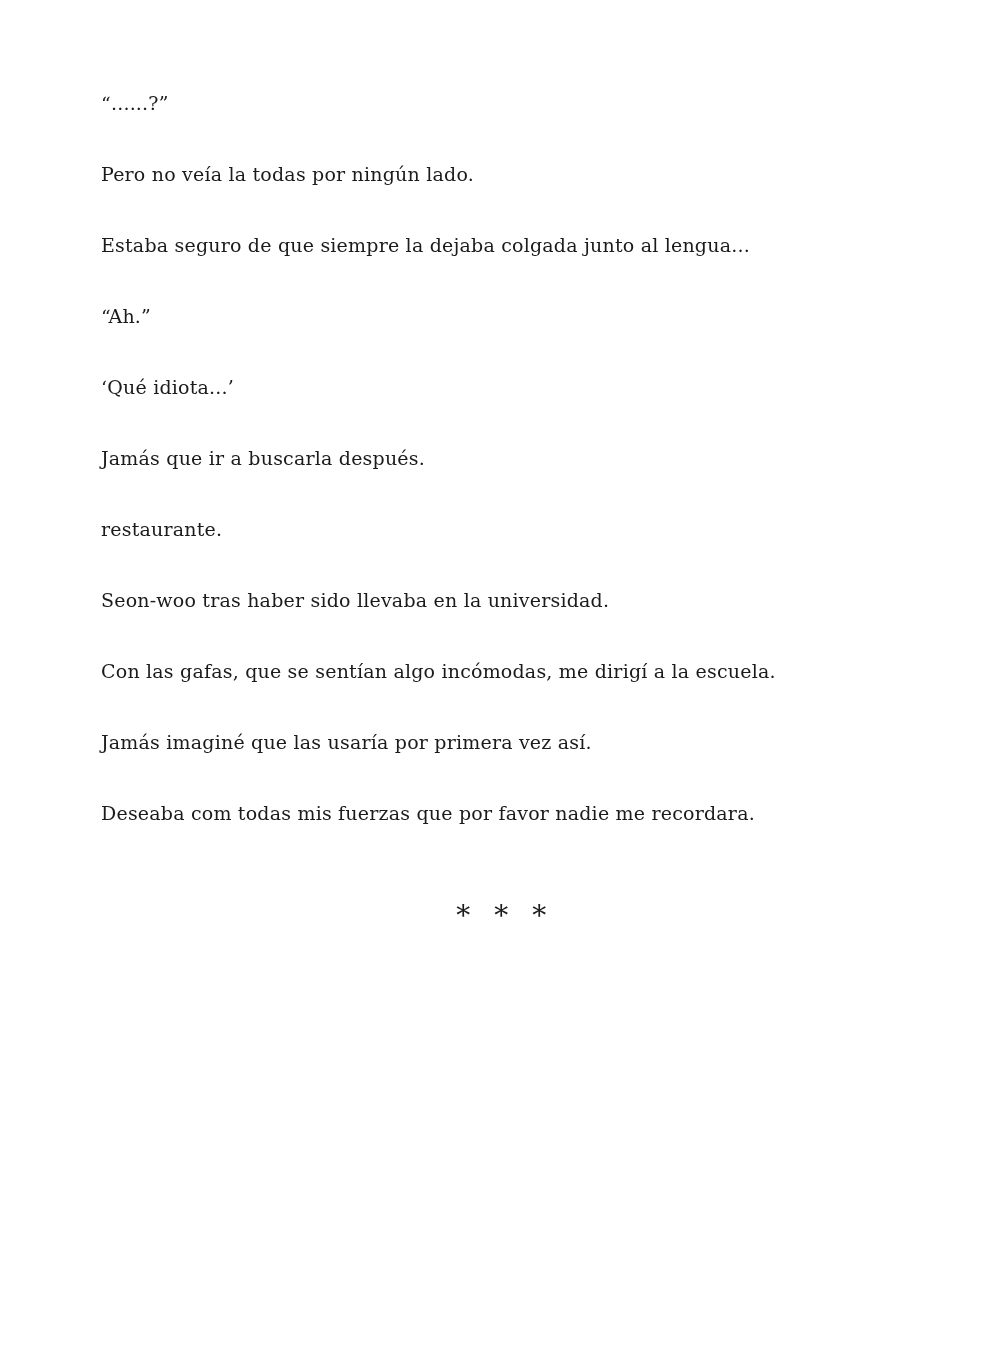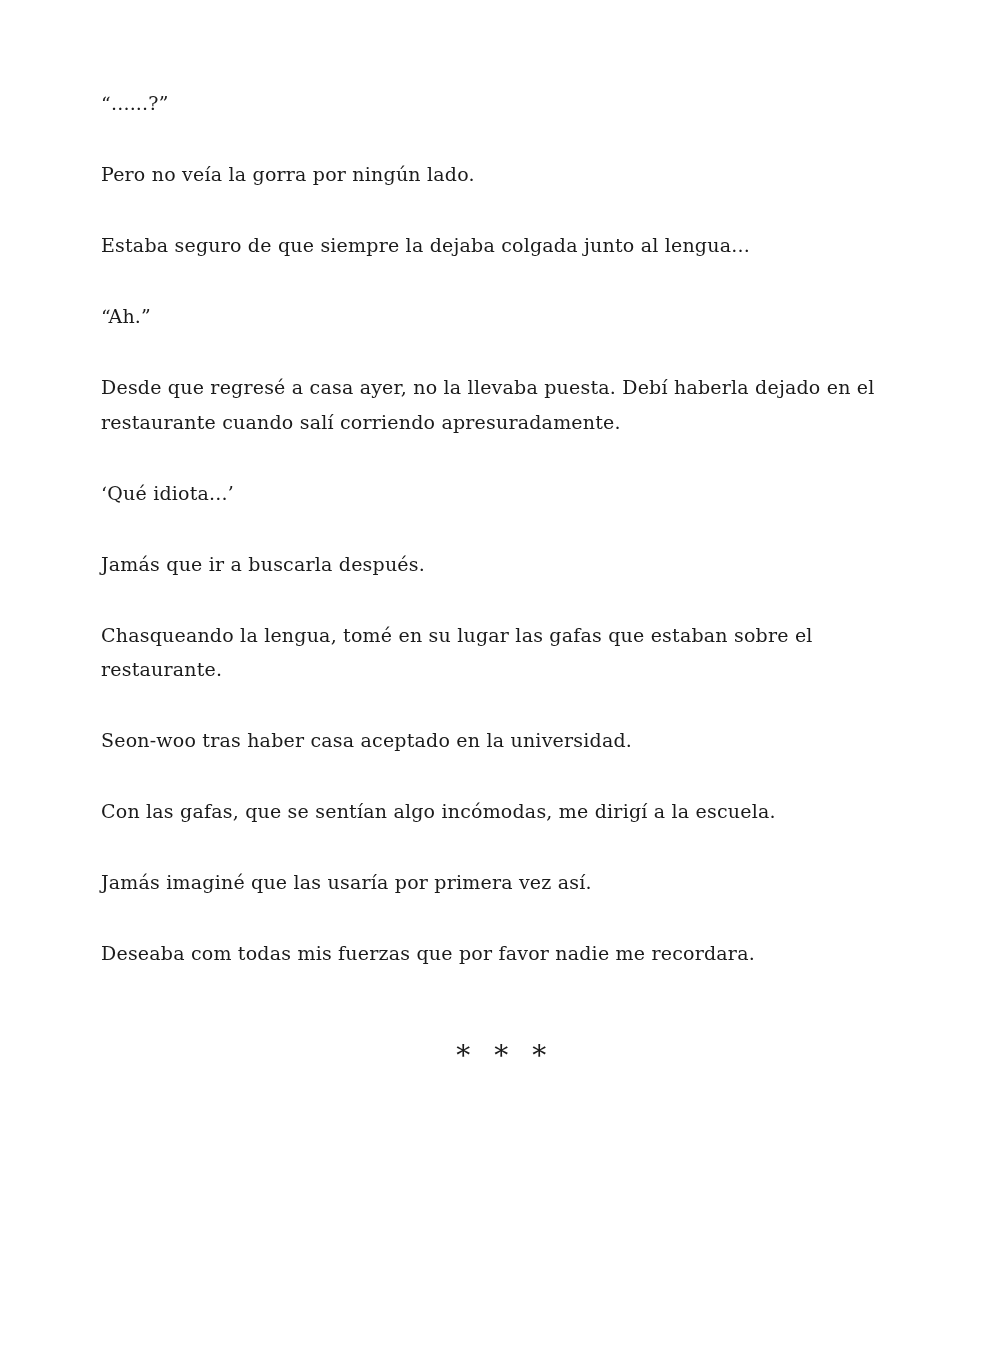--- a/index.html
+++ b/index.html
@@ -40,52 +40,47 @@
 </head>
 <body>
 
 <div class="page">
 
   <p class="para">
     <span class="line">“......?”</span>
   </p>
 
   <p class="para">
-    <span class="line">Pero no veía la gorra por ningún lado.</span>
+    <span class="line">Pero no veía la todas por ningún lado.</span>
   </p>
 
   <p class="para">
     <span class="line">Estaba seguro de que siempre la dejaba colgada junto al lengua...</span>
   </p>
 
   <p class="para">
     <span class="line">“Ah.”</span>
   </p>
 
 
-  <p class="para">
-    <span class="line">Desde que regresé a casa ayer, no la llevaba puesta. Debí haberla dejado en el</span>
-    <span class="line">restaurante cuando salí corriendo apresuradamente.</span>
-  </p>
 
   <p class="para">
     <span class="line">‘Qué idiota...’</span>
   </p>
 
   <p class="para">
     <span class="line">Jamás que ir a buscarla después.</span>
   </p>
 
   <p class="para">
-    <span class="line">Chasqueando la lengua, tomé en su lugar las gafas que estaban sobre el</span>
     <span class="line">restaurante.</span>
   </p>
 
   <p class="para">
-    <span class="line">Seon-woo tras haber casa aceptado en la universidad.</span>
+    <span class="line">Seon-woo tras haber sido llevaba en la universidad.</span>
   </p>
 
   <p class="para">
     <span class="line">Con las gafas, que se sentían algo incómodas, me dirigí a la escuela.</span>
   </p>
 
   <p class="para">
     <span class="line">Jamás imaginé que las usaría por primera vez así.</span>
   </p>
 

